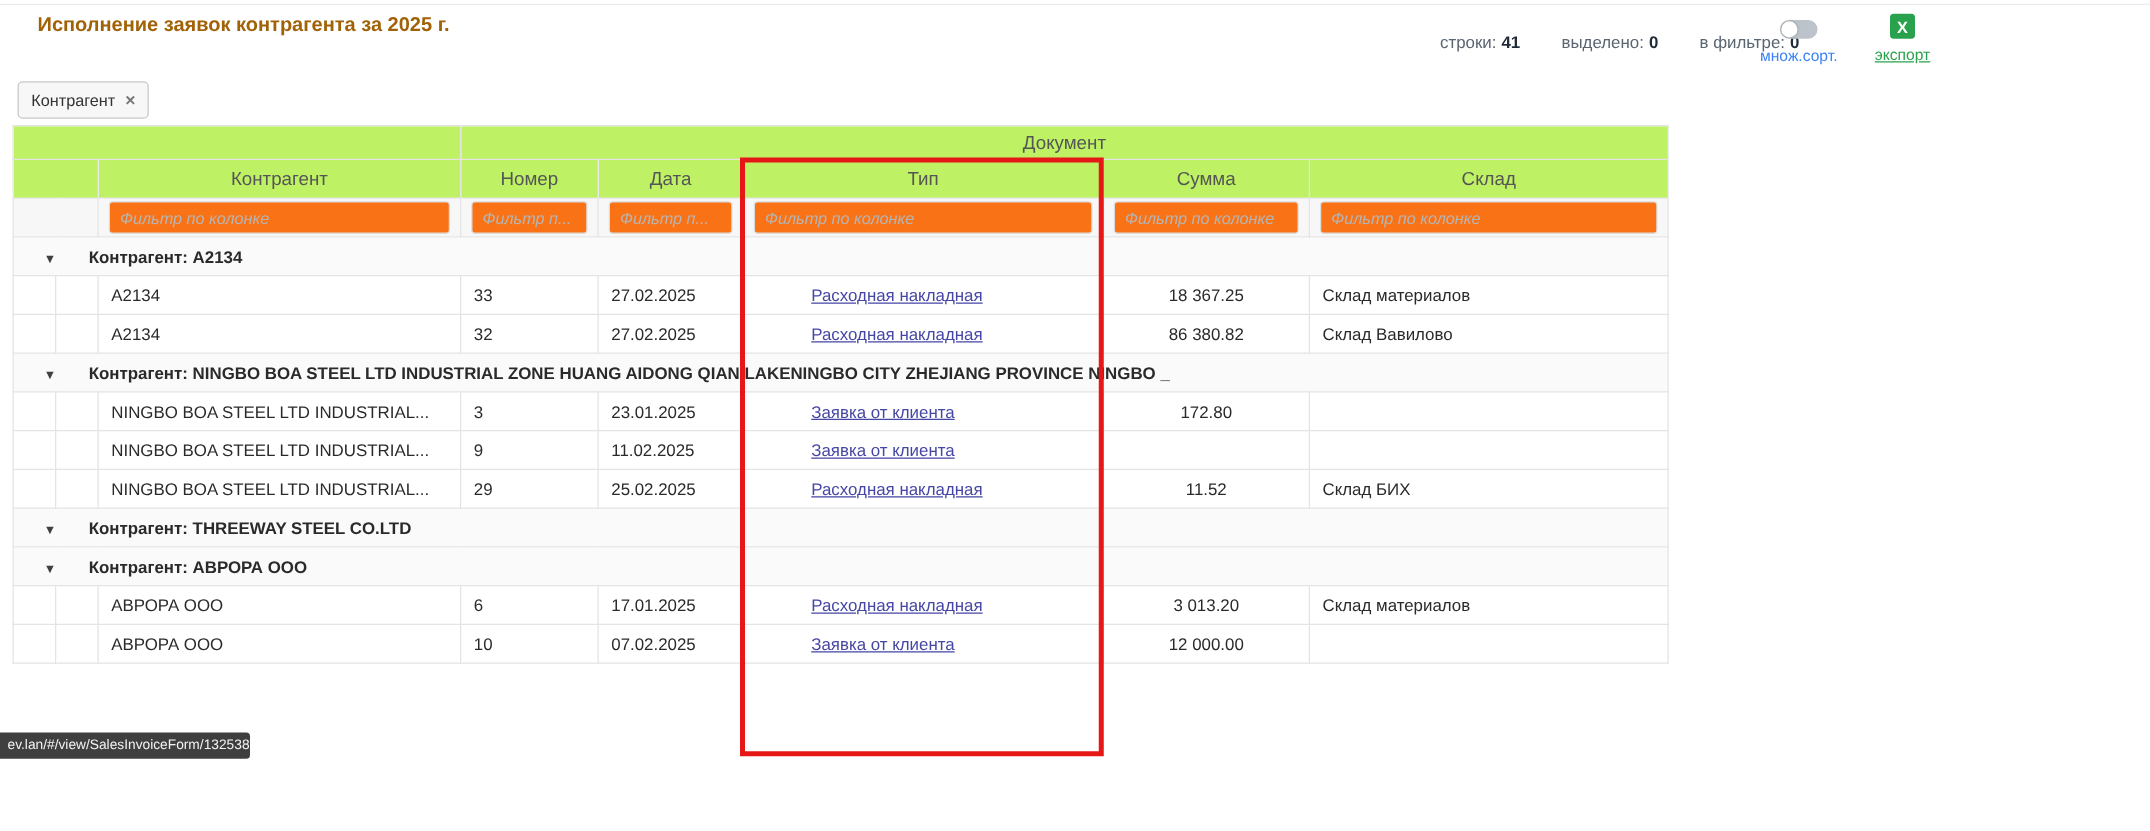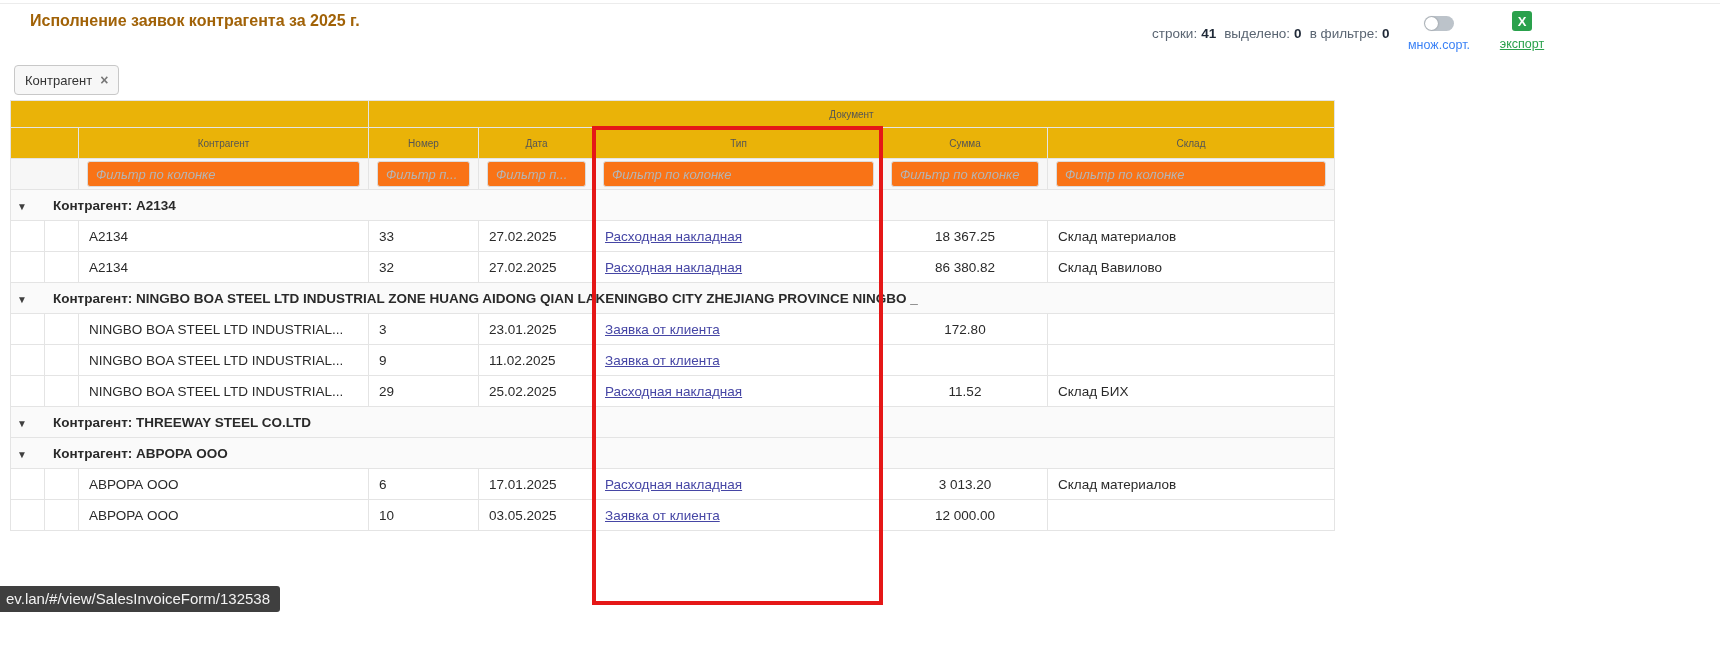--- a/index.html
+++ b/index.html
@@ -15,21 +15,21 @@
     position: absolute; top: 3px; left: 0; width: 100%; height: 1px;
     background: #ececec;
   }
   .page-title {
     position: absolute; top: 12px; left: 30px;
     font-size: 16px; font-weight: 600; color: #a16207;
   }
   
   .stats {
     position: absolute; top: 26px; left: 1152px;
-    display: flex; gap: 8px; font-size: 13.5px; white-space: nowrap;
+    display: flex; gap: 33px; font-size: 13.5px; white-space: nowrap;
   }
   .stat-label { color: #5a6572; }
   .stat-value { font-weight: bold; color: #1f2937; margin-left: 4px; }
   .multisort {
     position: absolute; top: 16px; left: 1406px; width: 66px;
     display: flex; flex-direction: column; align-items: center; gap: 7px;
     cursor: pointer;
   }
   .toggle-track {
     width: 30px; height: 15px; border-radius: 8px; background: #bcc3ca;
@@ -66,52 +66,52 @@
   .grid-wrap { position: absolute; top: 100px; left: 10px; }
   table.grid {
     border-collapse: collapse; table-layout: fixed; width: 1324px; background: #fff;
   }
   table.grid th, table.grid td {
     border: 1px solid #e4e4e4;
     overflow: hidden; white-space: nowrap; text-overflow: ellipsis;
     box-sizing: border-box;
   }
   table.grid thead th {
-    background: #eab308; color: #555; font-size: 10px; font-weight: normal;
+    background: #bef264; color: #555; font-size: 15px; font-weight: normal;
     text-align: center;
   }
   tr.grp-hdr th { height: 27px; }
   tr.col-hdr th { height: 31px; cursor: pointer; }
   th.left-merge { border-bottom: hidden; }
   tr.filter-row td { background: #f7f7f7; height: 31px; padding: 0 8px; }
   tr.filter-row input {
     width: 100%; height: 26px; box-sizing: border-box;
     border: 1px solid #dcdcdc; border-radius: 3px;
     padding: 0 8px; font-size: 13px; font-family: inherit; color: #333;
     background: #f97316; outline: none; text-overflow: ellipsis;
   }
   tr.filter-row input::placeholder { color: #b5b5b5; font-style: italic; }
   tbody td { height: 31px; padding: 0 10px; font-size: 13.5px; color: #2a2a2a; background: #fff; vertical-align: middle; }
-  tbody tr.group-row td { background: #fafafa; font-weight: bold; padding: 0 6px; }
+  tbody tr.group-row td { background: #fafafa; font-weight: bold; padding: 0 24px; }
   .caret { font-size: 10px; color: #3f3f3f; margin-right: 26px; cursor: pointer; display: inline-block; }
   .group-label { font-size: 13.5px; color: #2a2a2a; }
   td.num { text-align: center; }
-  a.doc-link { color: #4646a5; text-decoration: underline; cursor: pointer; }
+  a.doc-link { color: #4646a5; text-decoration: underline; cursor: pointer; margin-left: 44px; }
   td.type-hover { background: #f1f1f1; }
   
   .annotation-box {
     position: absolute; left: 592px; top: 126px; width: 291px; height: 479px;
     border: 4px solid #e51717; box-sizing: border-box;
     z-index: 6; pointer-events: none;
   }
   
   .status-tip {
     position: absolute; left: 0; top: 586px; z-index: 7;
     background: #3f3f3f; color: #f2f2f2;
-    font-size: 15px; padding: 4px 10px 5px 6px;
+    font-size: 11px; padding: 4px 0 5px 6px;
     border-radius: 0 3px 3px 0;
     white-space: nowrap;
   }
 </style>
 </head>
 <body>
 
 <div class="top-divider"></div>
 
 <div class="page-title">Исполнение заявок контрагента за 2025 г.</div>
@@ -252,21 +252,21 @@
           <td>17.01.2025</td>
           <td><a href="#" class="doc-link">Расходная накладная</a></td>
           <td class="num">3 013.20</td>
           <td>Склад материалов</td>
         </tr>
         <tr>
           <td></td>
           <td></td>
           <td>АВРОРА ООО</td>
           <td>10</td>
-          <td>03.05.2025</td>
+          <td>07.02.2025</td>
           <td><a href="#" class="doc-link">Заявка от клиента</a></td>
           <td class="num">12 000.00</td>
           <td></td>
         </tr>
       </tbody>
   </table>
 </div>
 
 <div class="annotation-box" style="border-color: rgb(229, 23, 23);"></div>
 

